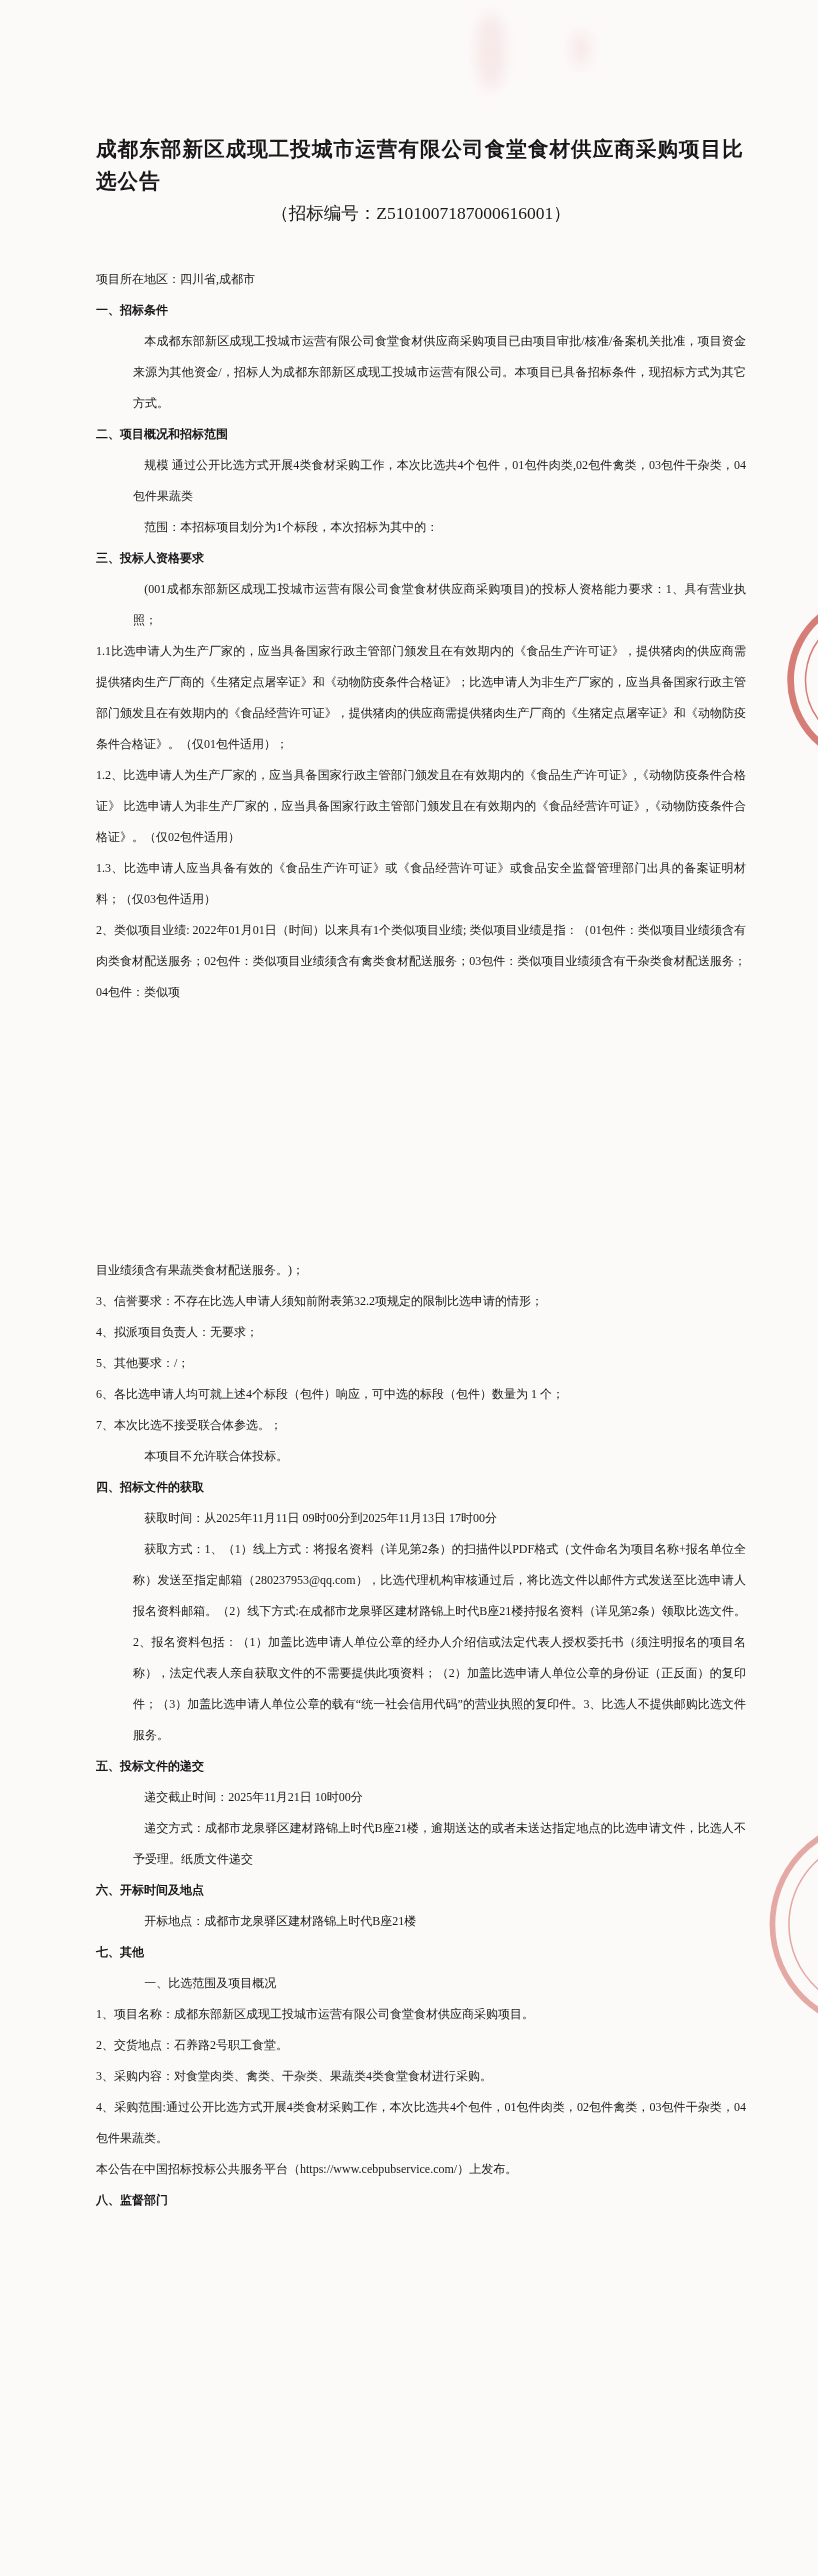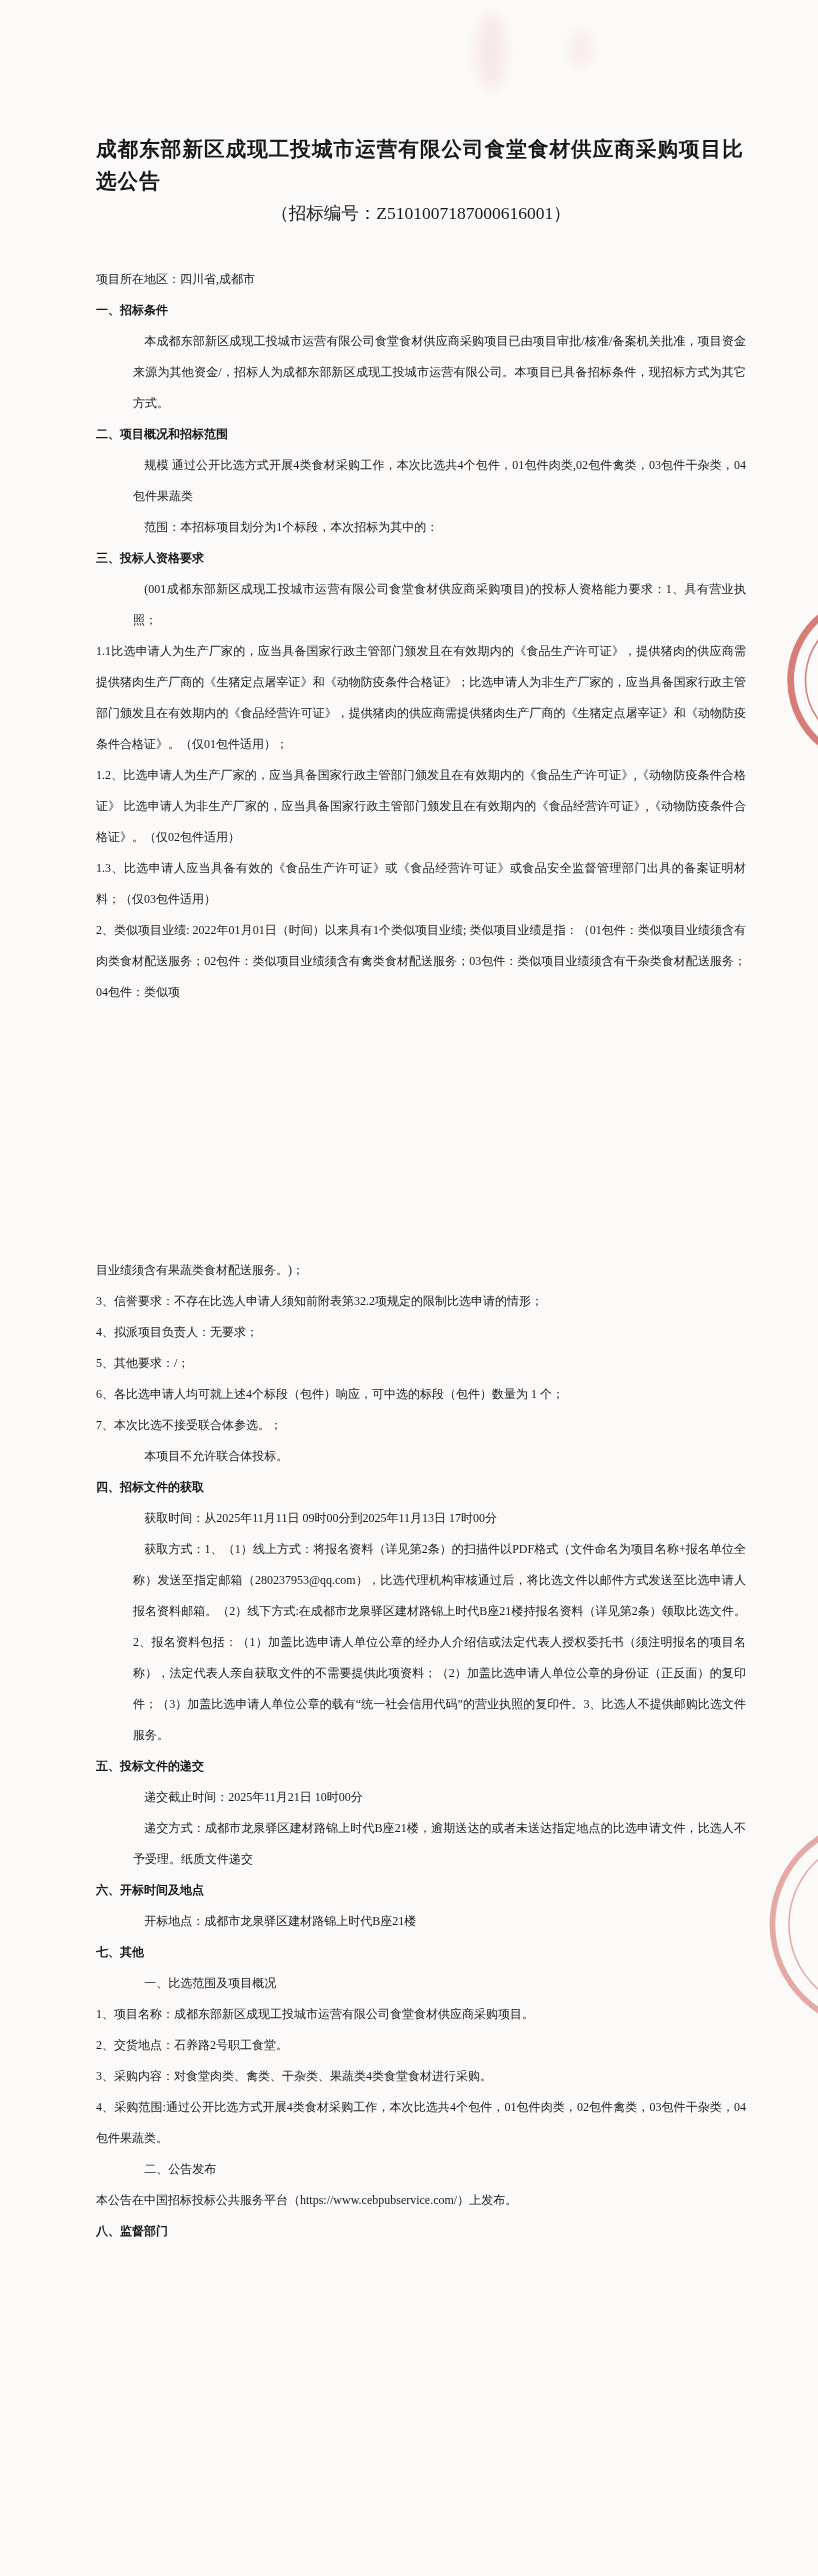--- a/index.html
+++ b/index.html
@@ -76,21 +76,20 @@
     <p class="ln h">六、开标时间及地点</p>
     <p class="ln ind">开标地点：成都市龙泉驿区建材路锦上时代B座21楼</p>
 
     <p class="ln h">七、其他</p>
     <p class="ln ind">一、比选范围及项目概况</p>
     <p class="ln">1、项目名称：成都东部新区成现工投城市运营有限公司食堂食材供应商采购项目。</p>
     <p class="ln">2、交货地点：石养路2号职工食堂。</p>
     <p class="ln">3、采购内容：对食堂肉类、禽类、干杂类、果蔬类4类食堂食材进行采购。</p>
     <p class="ln">4、采购范围:通过公开比选方式开展4类食材采购工作，本次比选共4个包件，01包件肉类，02包件禽类，03包件干杂类，04包件果蔬类。</p>
 
-    <p class="ln ind">二、公告发布</p>
     <p class="ln">本公告在中国招标投标公共服务平台（https://www.cebpubservice.com/）上发布。</p>
 
     <p class="ln h">八、监督部门</p>
 
   </div>
 
   <svg class="seal seal-edge-1" width="206" height="206" viewBox="-200 -200 400 400">
     <g opacity="0.7" transform="rotate(96)">
       <circle r="160" fill="none" stroke="#c94a44" stroke-width="13"></circle>
       <circle r="131" fill="none" stroke="#c94a44" stroke-width="3"></circle>

